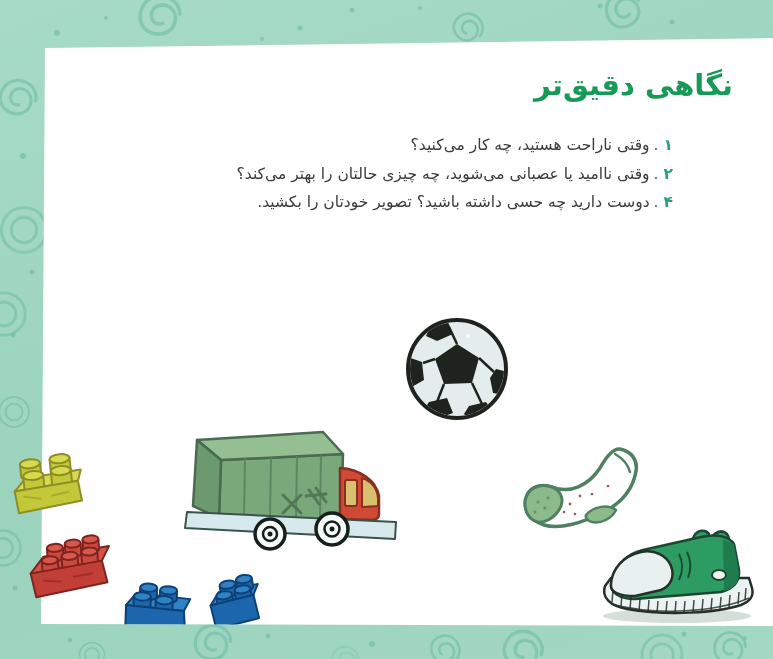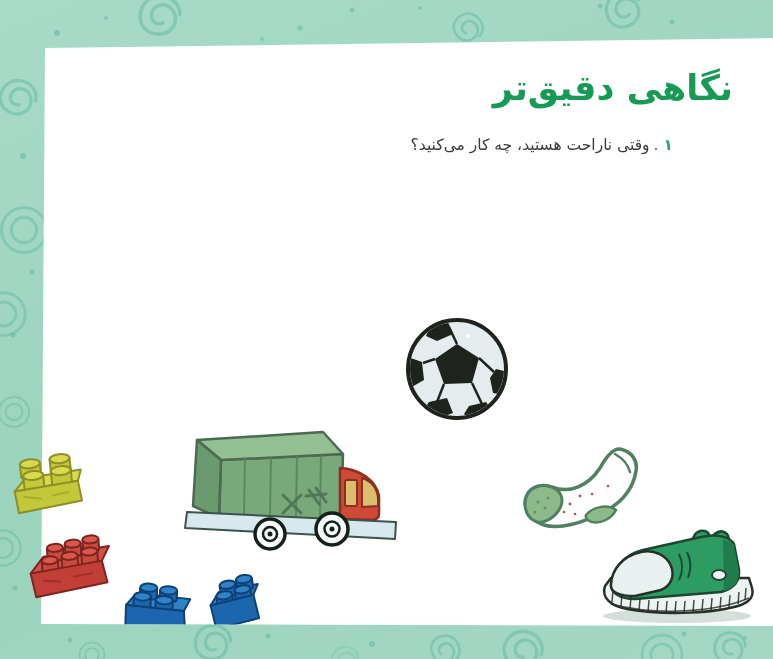--- a/index.html
+++ b/index.html
@@ -9,21 +9,21 @@
     background:linear-gradient(160deg,#a7dbc8 0%,#9bd3bd 55%,#a3d8c4 100%);
   }
   .stage svg{display:block;}
   .bg-doodles{position:absolute;inset:0;z-index:0;}
   .paper{
     position:absolute;inset:0;z-index:1;background:#ffffff;
     clip-path:polygon(45px 48px,780px 38px,780px 626px,41px 624px);
   }
   .page-title{
     position:absolute;top:68px;right:40px;direction:rtl;
-    color:#169a56;font-size:35px;font-weight:700;letter-spacing:0;
+    color:#169a56;font-size:29px;font-weight:700;letter-spacing:0;
   }
   .question-list{
     position:absolute;top:131px;right:100px;direction:rtl;text-align:right;
     color:#3b3b3b;font-size:15.5px;line-height:28.5px;white-space:nowrap;
   }
   .q-row{height:28.5px;}
   .q-num{color:#2f9e78;font-weight:700;}
   .q-sep{color:#5a5a5a;margin:0 5px 0 4px;}
   .illu{position:absolute;}
   .illu-ball{left:404px;top:314px;}
@@ -86,20 +86,26 @@
   </svg>
 
   <div class="paper">
 
     <div class="page-title" dir="rtl">نگاهی دقیق‌تر</div>
 
     <div class="question-list" dir="rtl">
       <div class="q-row">
         <span class="q-num">۱</span><span class="q-sep">.</span><span>وقتی ناراحت هستید، چه کار می‌کنید؟</span>
       </div>
+      <div class="q-row">
+        <span class="q-num">۲</span><span class="q-sep">.</span><span>وقتی ناامید یا عصبانی می‌شوید، چه چیزی حالتان را بهتر می‌کند؟</span>
+      </div>
+      <div class="q-row">
+        <span class="q-num">۴</span><span class="q-sep">.</span><span>دوست دارید چه حسی داشته باشید؟ تصویر خودتان را بکشید.</span>
+      </div>
     </div>
 
     <svg class="illu illu-ball" width="106" height="110" viewBox="0 0 106 110">
       <defs>
           <clipPath id="ballclip">
             <circle cx="53" cy="55" r="47"></circle>
           </clipPath>
         </defs>
       <circle cx="53" cy="55" r="49" fill="#e4ecee" stroke="#1f231d" stroke-width="4"></circle>
       <g clip-path="url(#ballclip)" fill="#1f231d">

